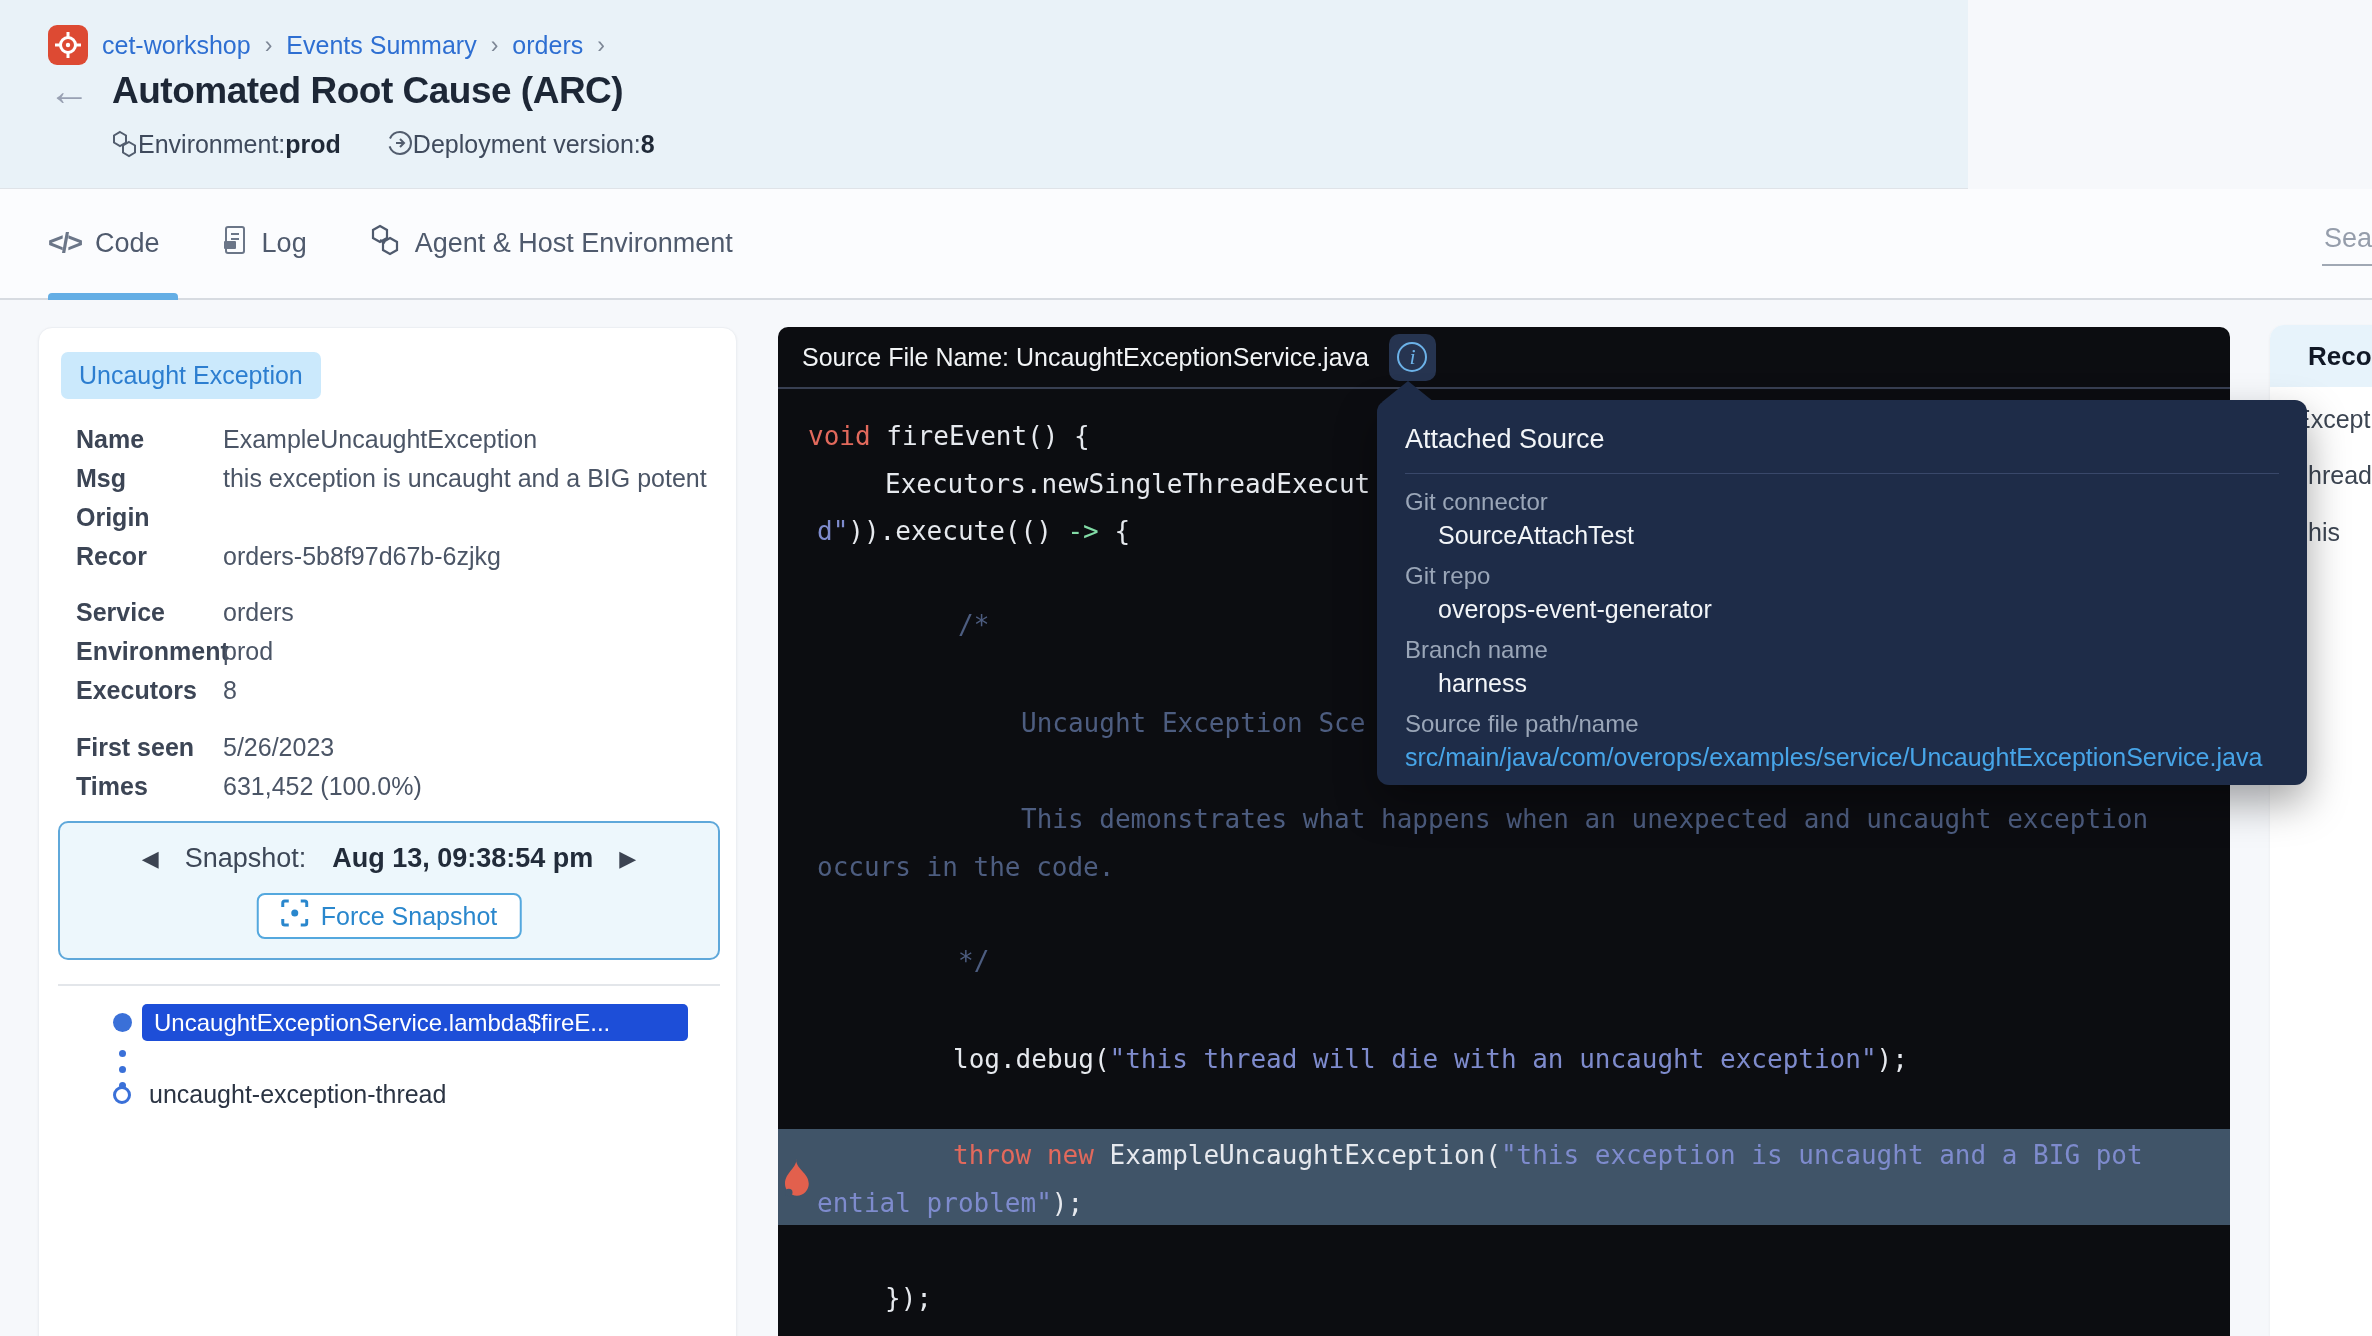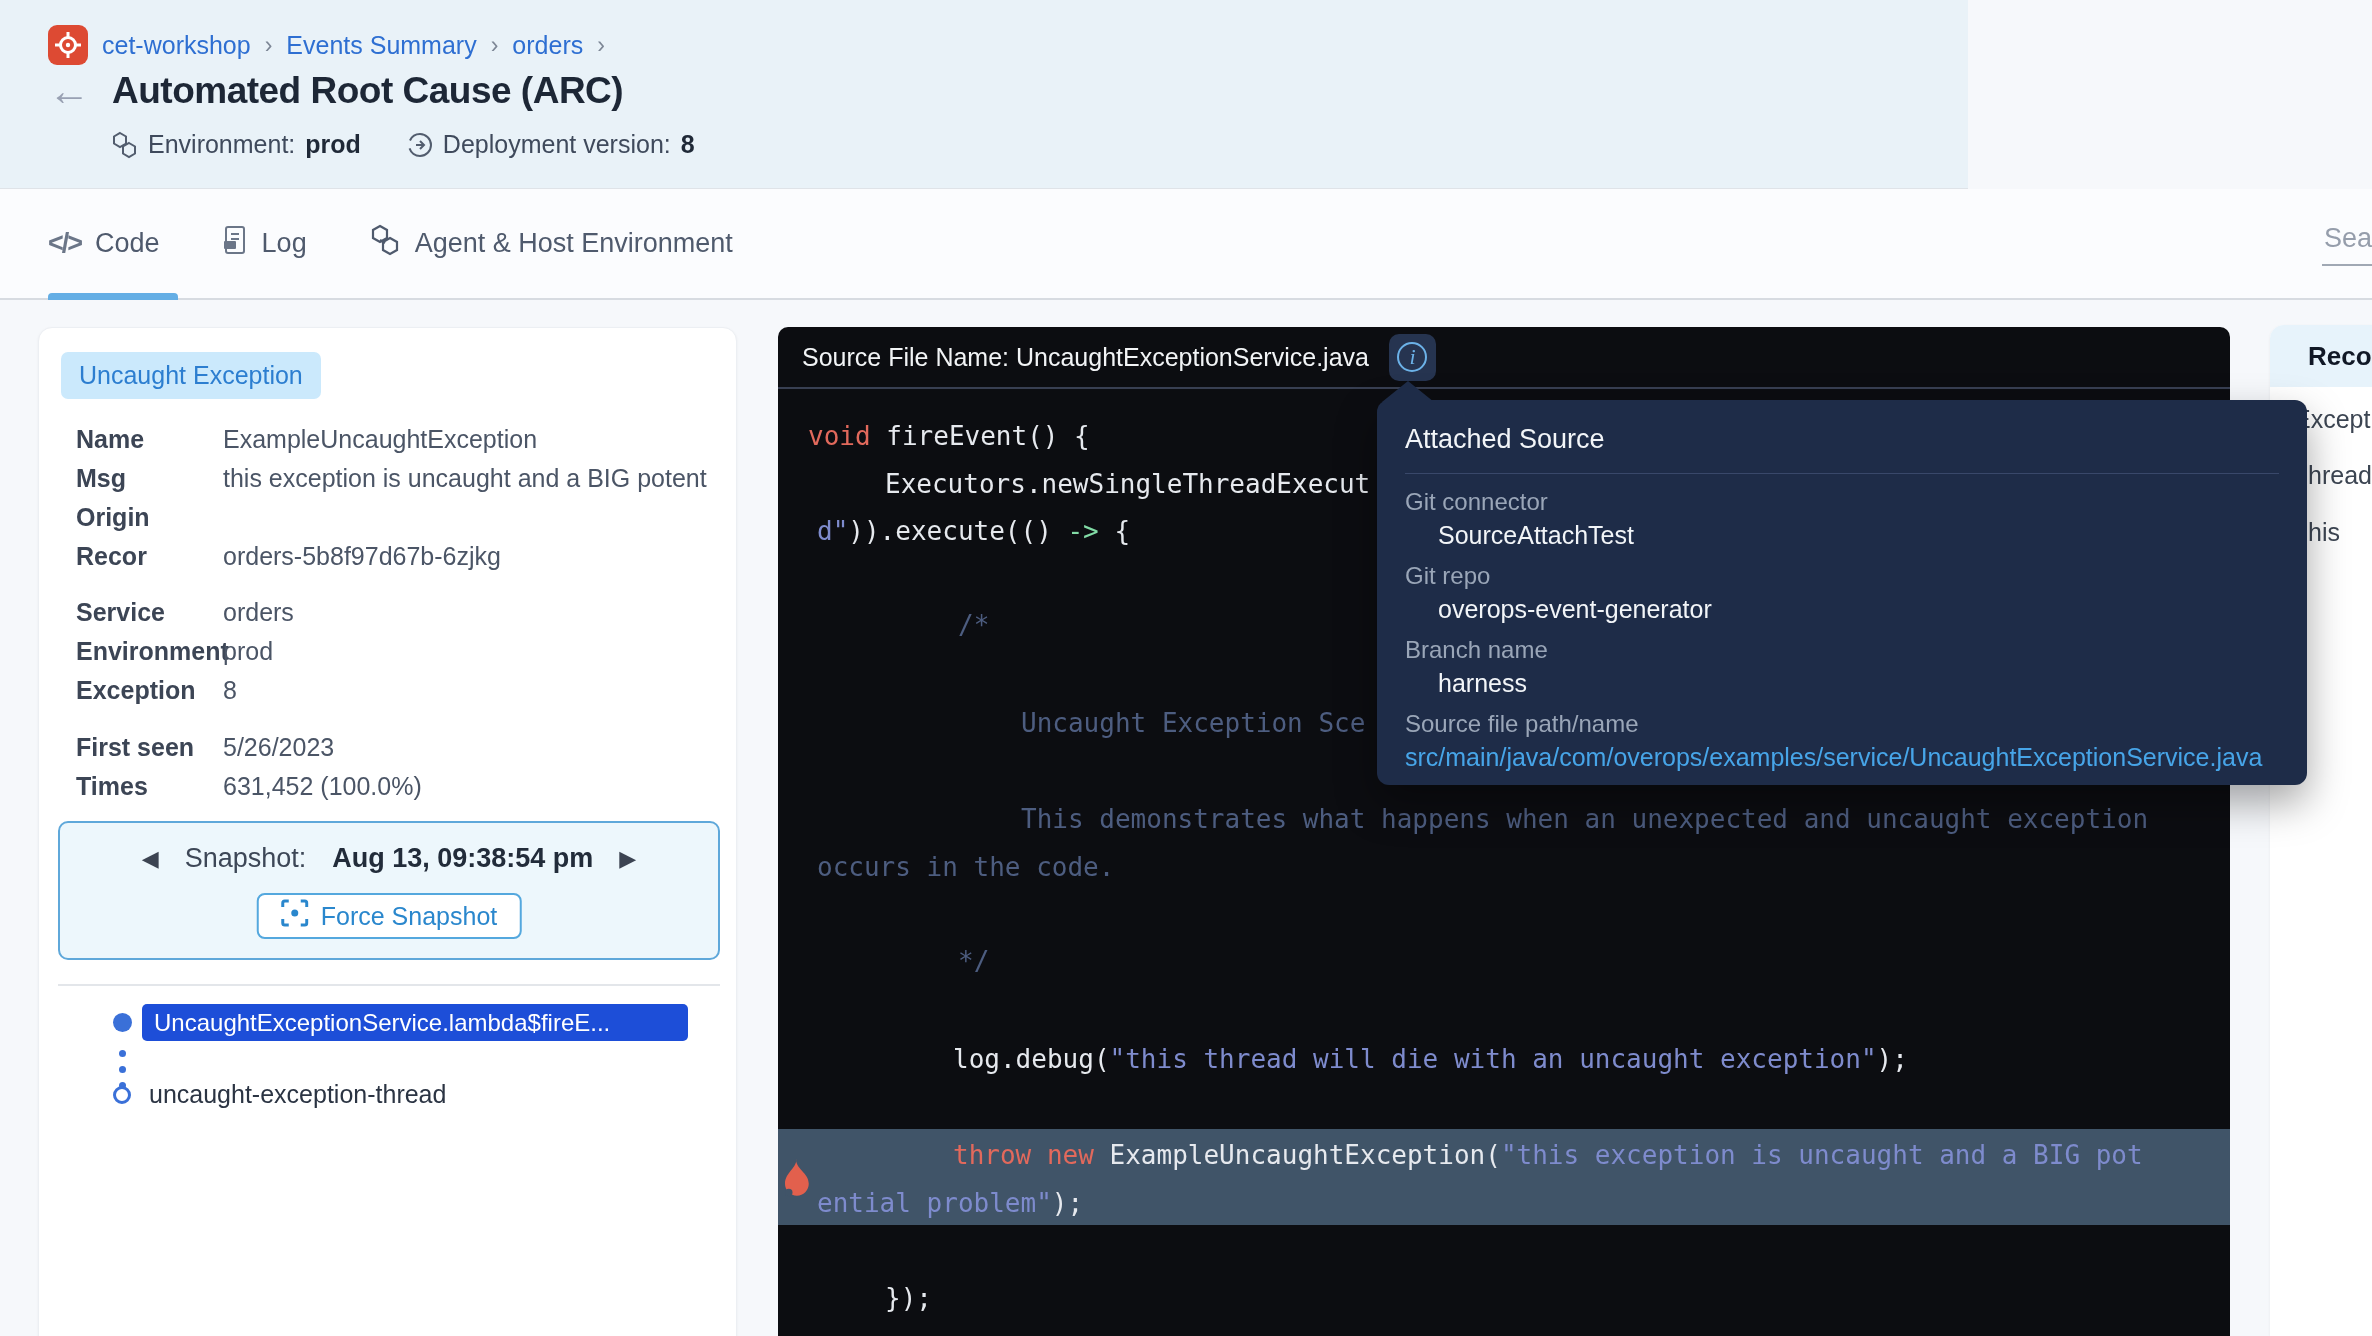--- a/index.html
+++ b/index.html
@@ -10,21 +10,21 @@
   
   .top-header { position:absolute; left:0; top:0; width:1968px; height:189px; background:#e9f2f8; border-bottom:1px solid #dfe3e8; }
   .breadcrumb { position:absolute; left:48px; top:25px; display:flex; align-items:center; gap:14px; font-size:25px; }
   .crumb-link { color:#2e6fd2; text-decoration:none; cursor:pointer; }
   .crumb-sep { color:#7d8796; font-size:23px; }
   .logo { width:40px; height:40px; border-radius:9px; background:#dd4a33; display:flex; align-items:center; justify-content:center; }
   .title-row { position:absolute; left:48px; top:70px; display:flex; align-items:center; gap:22px; }
   .back-arrow { font-size:42px; color:#99a1b3; line-height:42px; cursor:pointer; }
   .page-title { font-size:37px; font-weight:700; color:#1d2736; letter-spacing:-0.5px; }
   .meta-row { position:absolute; left:112px; top:130px; display:flex; align-items:center; gap:46px; font-size:25px; color:#3f4a5c; }
-  .meta-item { display:flex; align-items:center; gap:10px; }
+  .meta-item { display:flex; }
   .meta-item b { color:#1f2937; }
   .meta-icon svg { display:block; }
 
   
   .tab-bar { position:absolute; left:0; top:189px; width:2372px; height:111px; background:#fbfcfe; border-bottom:2px solid #d7dbe1; }
   .tabs { position:absolute; left:48px; top:0; height:100%; display:flex; align-items:center; gap:62px; }
   .tab { display:flex; align-items:center; gap:14px; font-size:27px; color:#4f5a6d; cursor:pointer; height:100%; }
   .code-glyph { font-size:27px; font-weight:700; color:#6b7688; letter-spacing:-2px; }
   .active-underline { position:absolute; left:48px; bottom:-2px; width:130px; height:7px; background:#64aee5; border-radius:4px 4px 0 0; }
   .search-input { position:absolute; left:2322px; top:30px; width:160px; border:none; outline:none; background:transparent; border-bottom:2px solid #a0a8b4; font-size:27px; color:#737d8b; padding:4px 2px 10px 2px; font-family:"Liberation Sans", sans-serif; }
@@ -183,21 +183,21 @@
 
     <div class="kv" style="top:269px">
         <span class="k">Service</span>
         <span class="v">orders</span>
       </div>
     <div class="kv" style="top:308px">
         <span class="k">Environment</span>
         <span class="v">prod</span>
       </div>
     <div class="kv" style="top:347px">
-        <span class="k">Exception</span>
+        <span class="k">Executors</span>
         <span class="v">8</span>
       </div>
 
     <div class="kv" style="top:404px">
         <span class="k">First seen</span>
         <span class="v">5/26/2023</span>
       </div>
     <div class="kv" style="top:443px">
         <span class="k">Times</span>
         <span class="v">631,452 (100.0%)</span>

